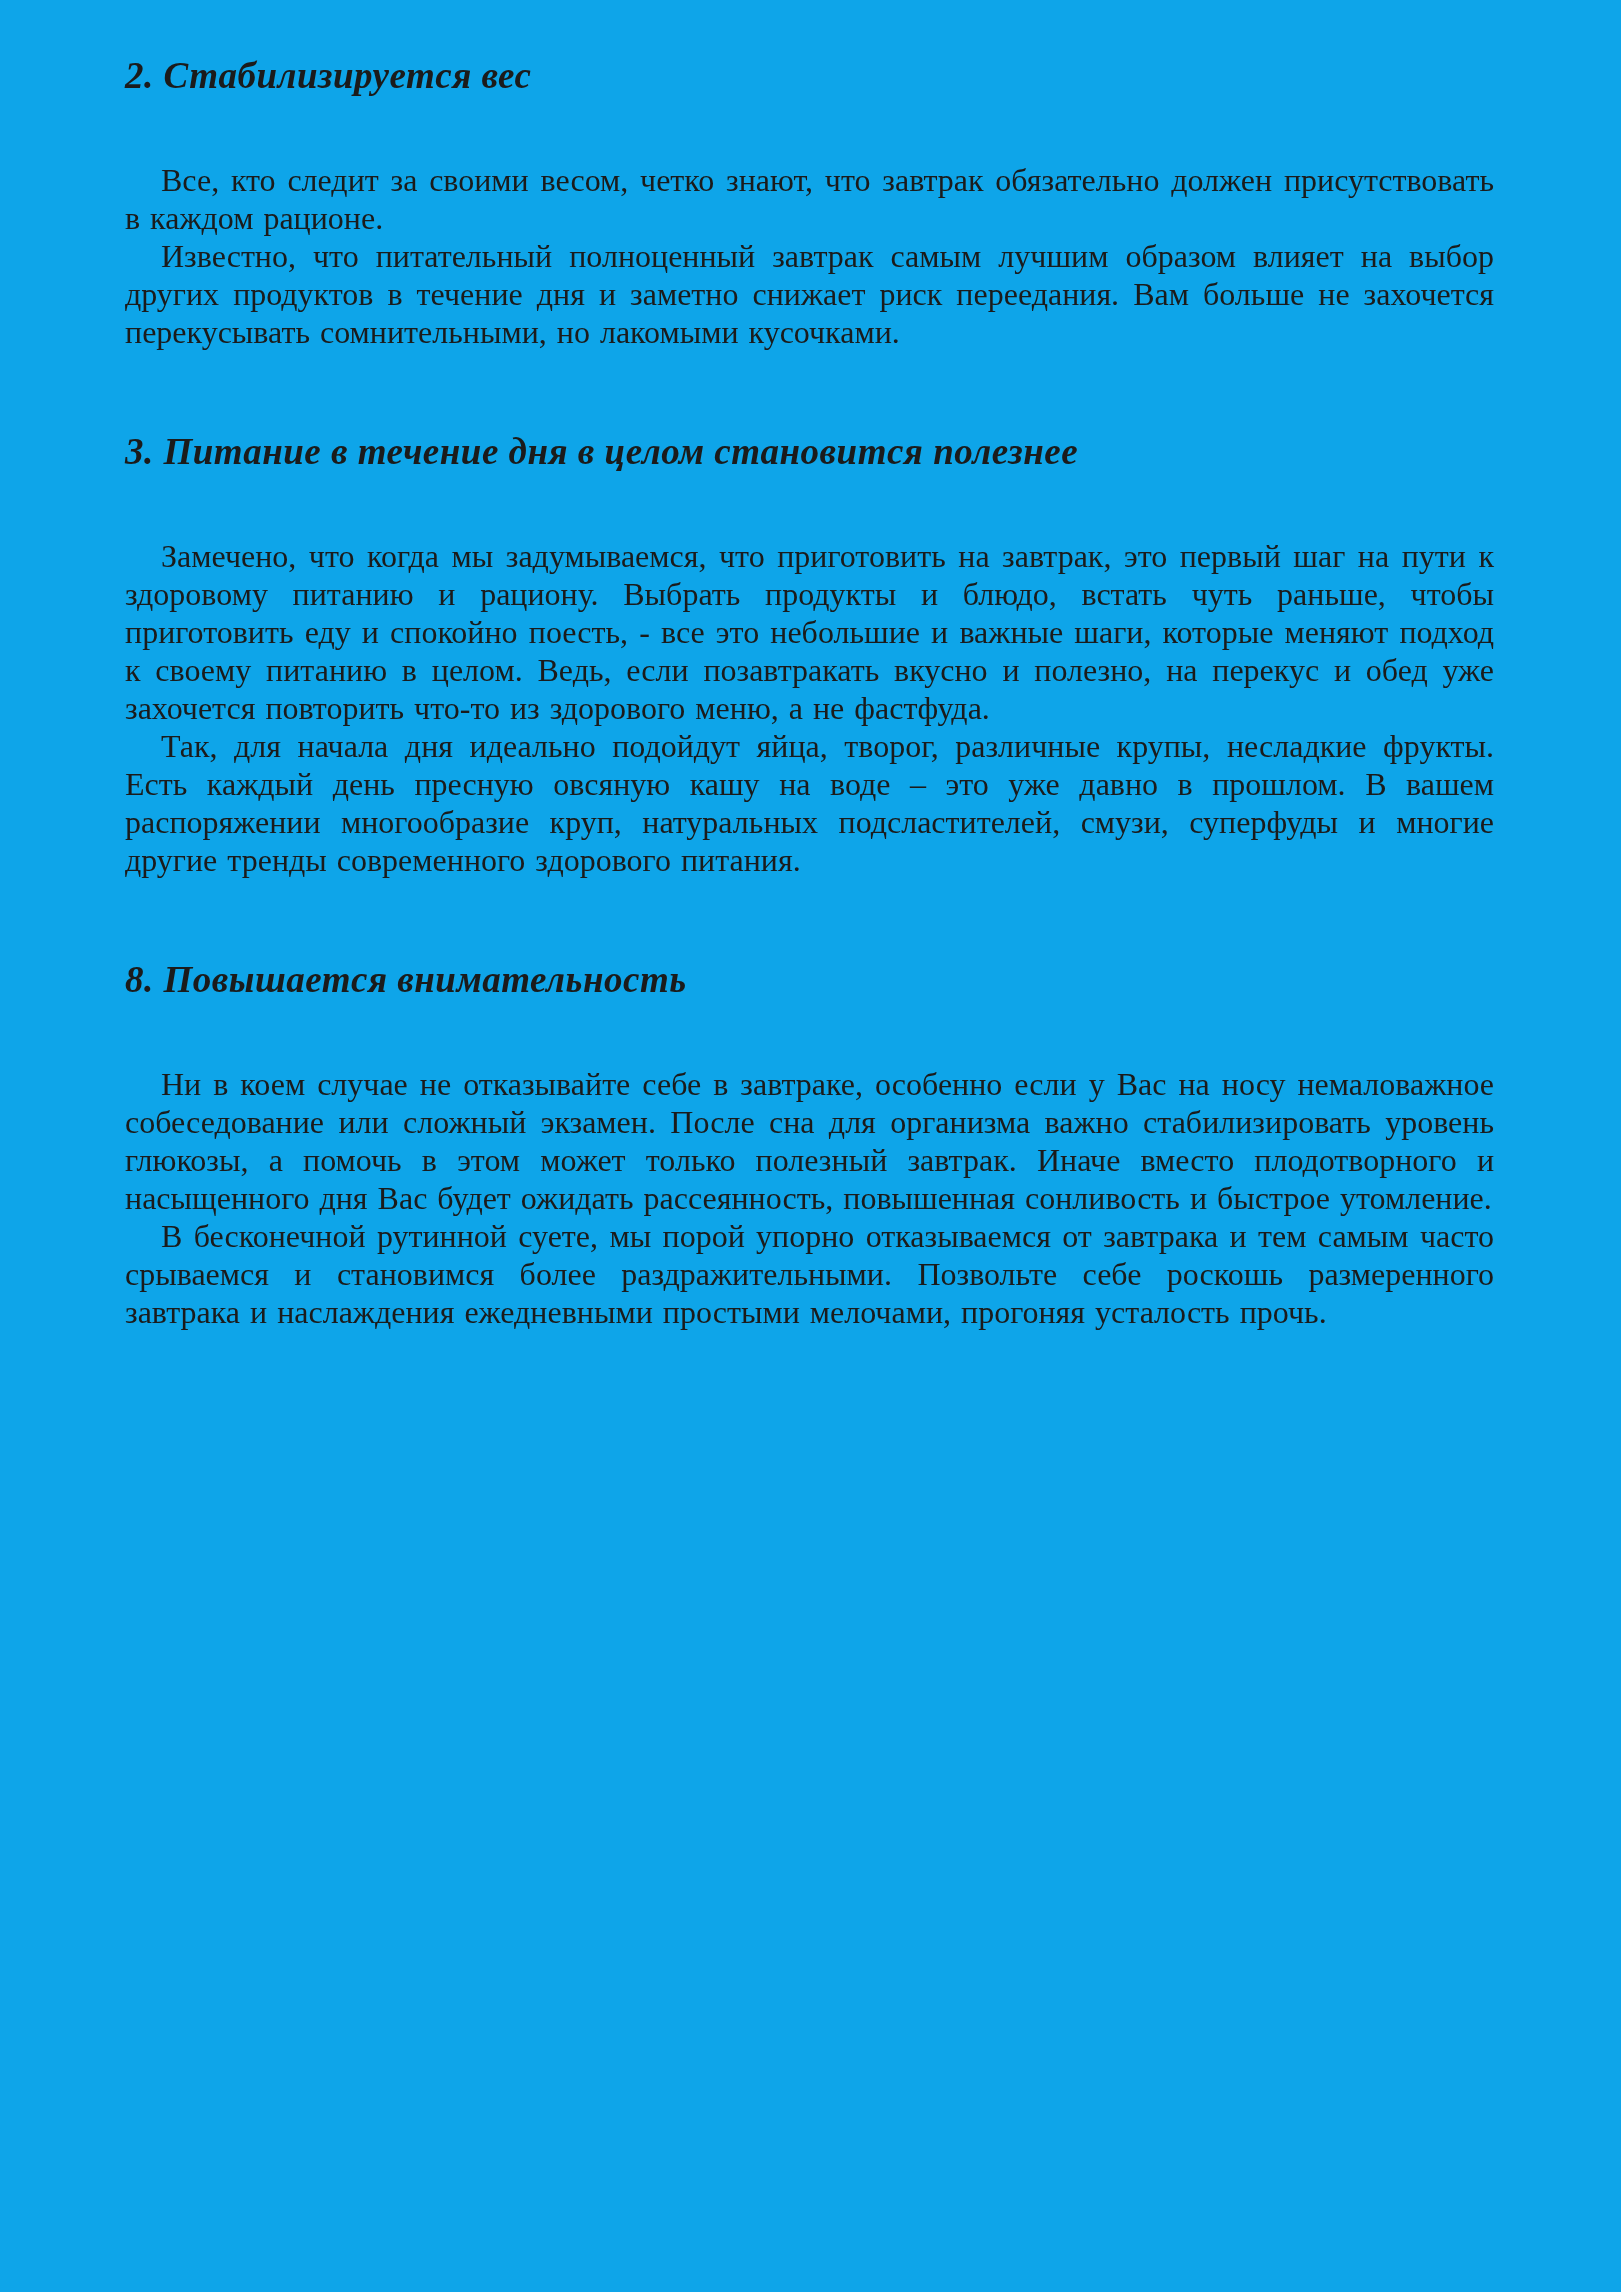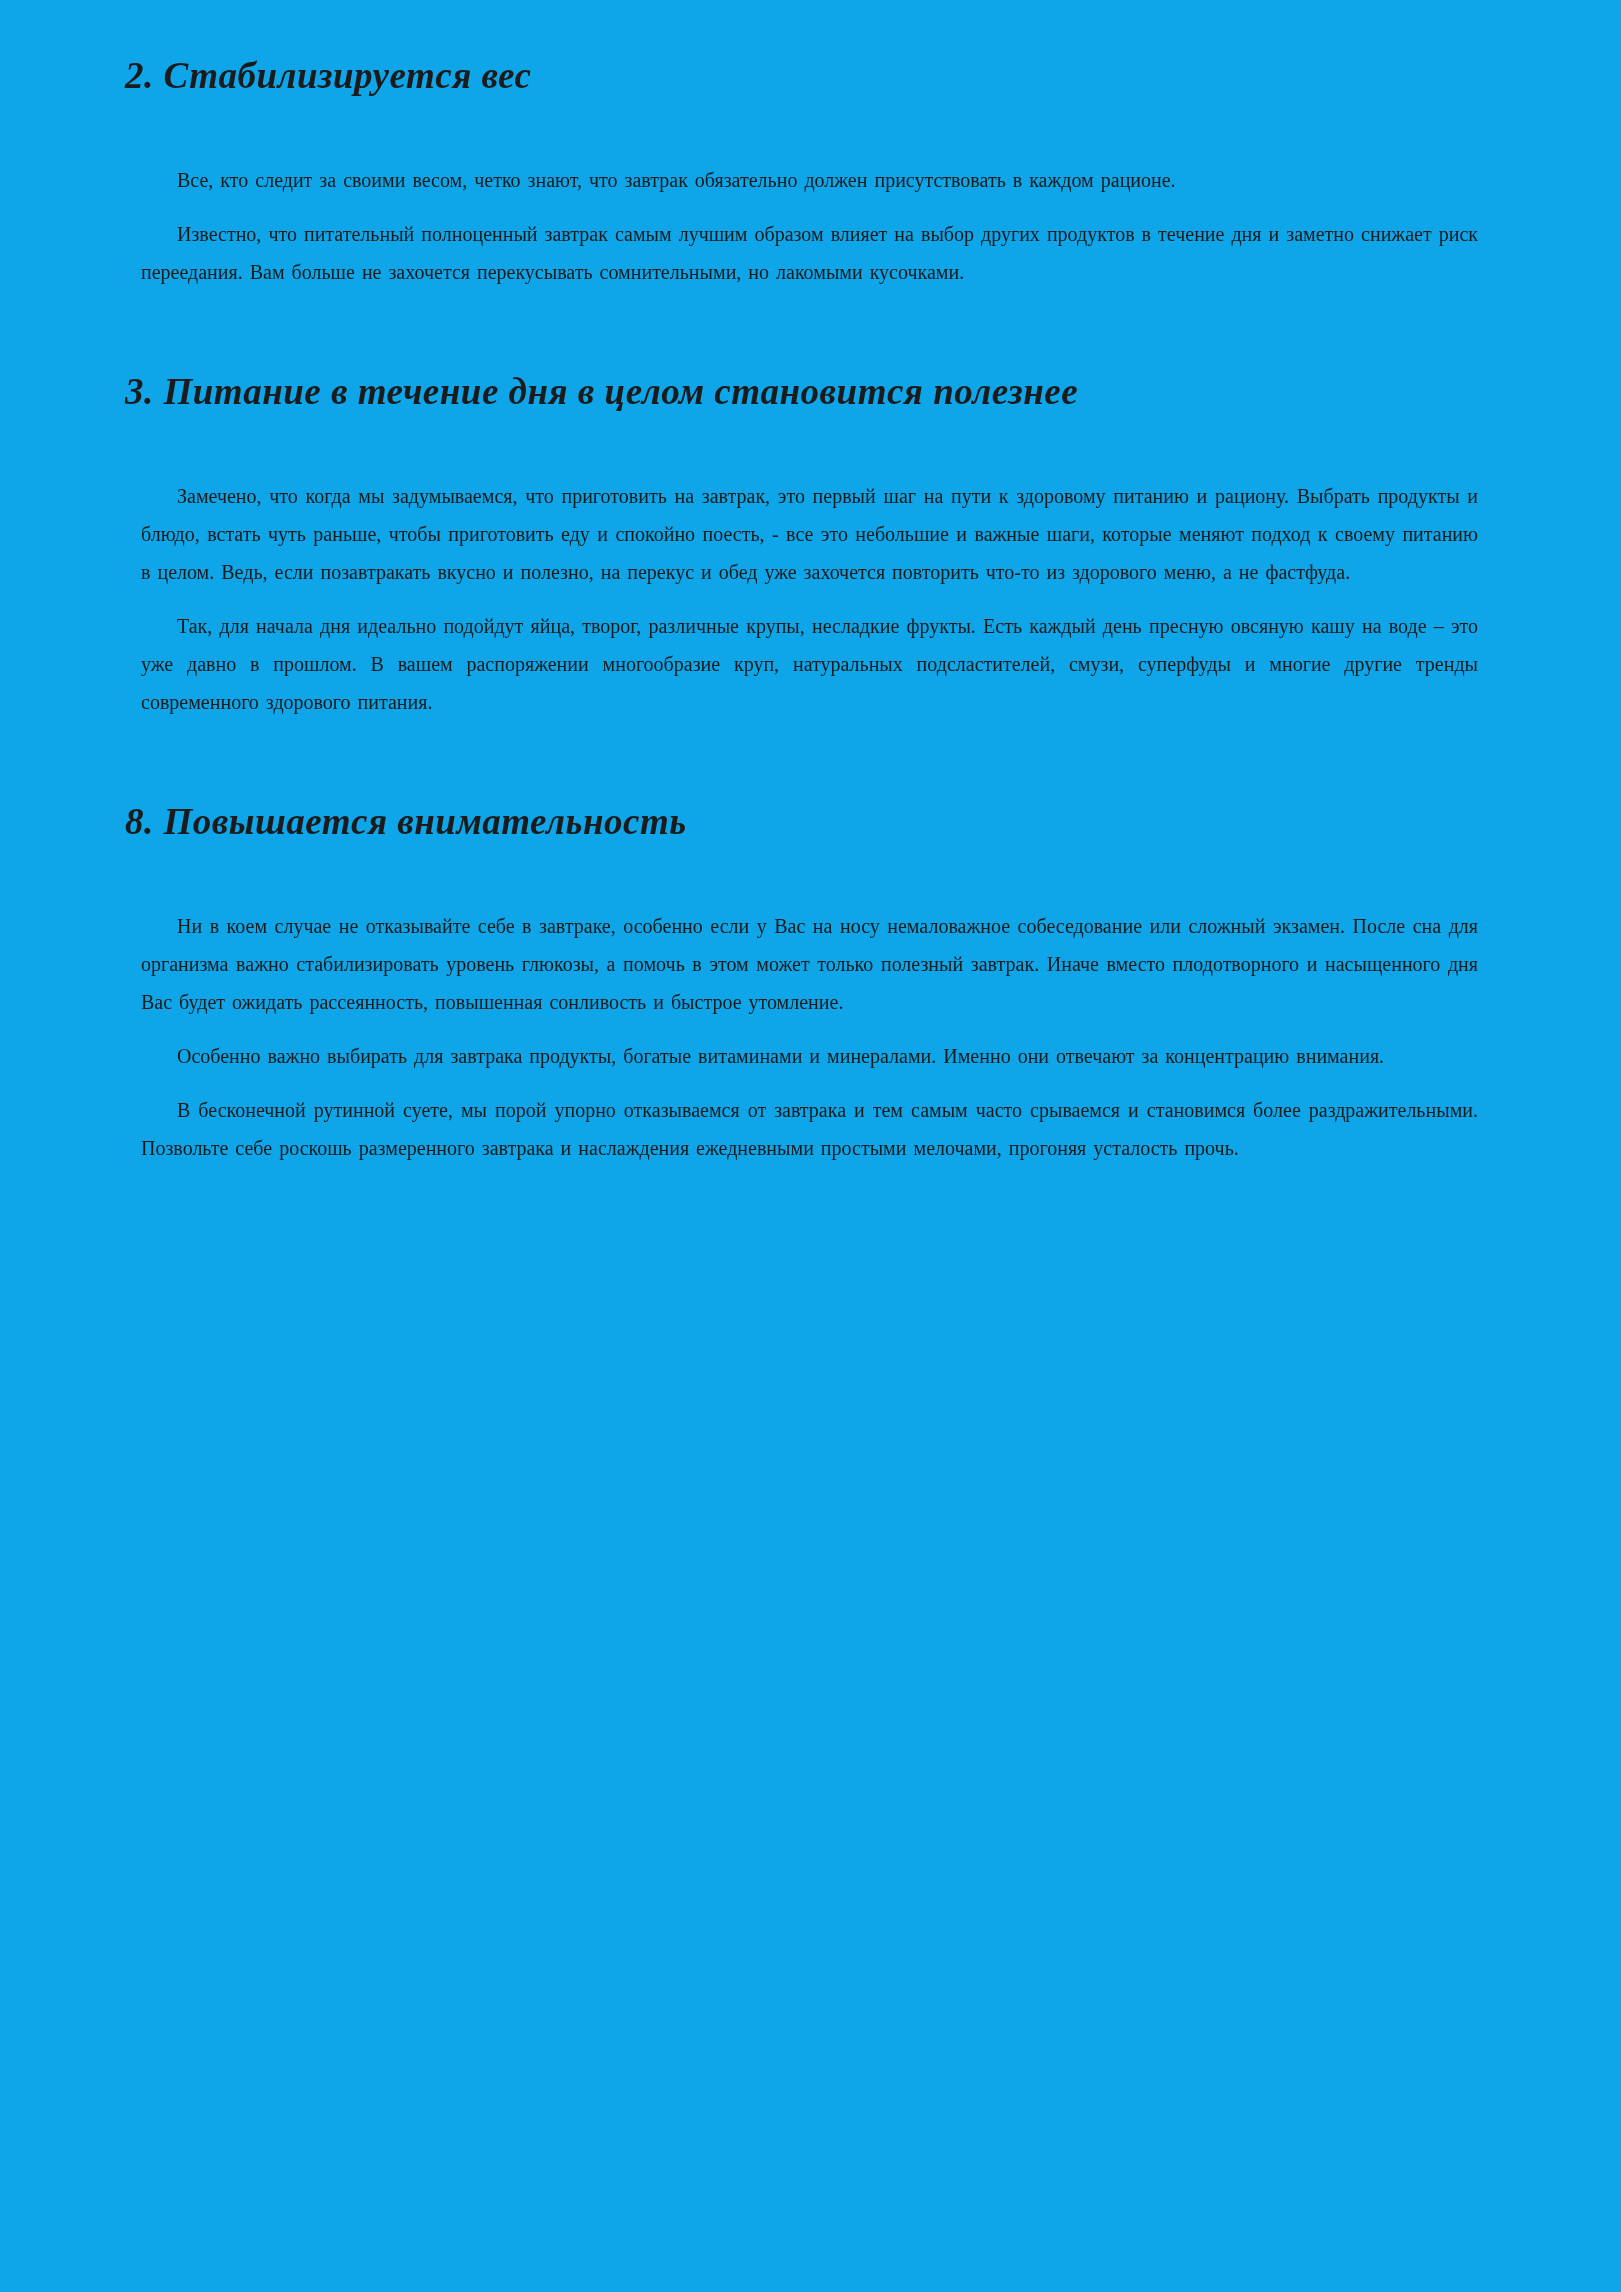--- a/index.html
+++ b/index.html
@@ -27,23 +27,23 @@
     line-height: 1.16;
     font-weight: bold;
     font-style: italic;
     margin: 80px 0 63px 0;
     letter-spacing: 0.5px;
   }
   .section:first-child .section-heading {
     margin-top: 9.8px;
   }
   .paragraph {
-    font-size: 20px;
+    font-size: 32px;
     line-height: 38px;
-    margin: 16px;
+    margin: 0;
     text-align: justify;
     text-indent: 36px;
     word-spacing: 2px;
   }
 </style>
 </head>
 <body>
 
 <div class="page">
 
@@ -55,21 +55,20 @@
 
   <div class="section">
     <h2 class="section-heading">3. Питание в течение дня в целом становится полезнее</h2>
     <p class="paragraph">Замечено, что когда мы задумываемся, что приготовить на завтрак, это первый шаг на пути к здоровому питанию и рациону. Выбрать продукты и блюдо, встать чуть раньше, чтобы приготовить еду и спокойно поесть, - все это небольшие и важные шаги, которые меняют подход к своему питанию в целом. Ведь, если позавтракать вкусно и полезно, на перекус и обед уже захочется повторить что-то из здорового меню, а не фастфуда.</p>
     <p class="paragraph">Так, для начала дня идеально подойдут яйца, творог, различные крупы, несладкие фрукты. Есть каждый день пресную овсяную кашу на воде – это уже давно в прошлом. В вашем распоряжении многообразие круп, натуральных подсластителей, смузи, суперфуды и многие другие тренды современного здорового питания.</p>
   </div>
 
   <div class="section">
     <h2 class="section-heading">8. Повышается внимательность</h2>
     <p class="paragraph">Ни в коем случае не отказывайте себе в завтраке, особенно если у Вас на носу немаловажное собеседование или сложный экзамен. После сна для организма важно стабилизировать уровень глюкозы, а помочь в этом может только полезный завтрак. Иначе вместо плодотворного и насыщенного дня Вас будет ожидать рассеянность, повышенная сонливость и быстрое утомление.</p>
-    <p class="paragraph">Особенно важно выбирать для завтрака продукты, богатые витаминами и минералами. Именно они отвечают за концентрацию внимания.</p>
   </div>
 
   <div class="section">
     <p class="paragraph">В бесконечной рутинной суете, мы порой упорно отказываемся от завтрака и тем самым часто срываемся и становимся более раздражительными. Позвольте себе роскошь размеренного завтрака и наслаждения ежедневными простыми мелочами, прогоняя усталость прочь.</p>
   </div>
 
 </div>
 
 
 </body></html>

